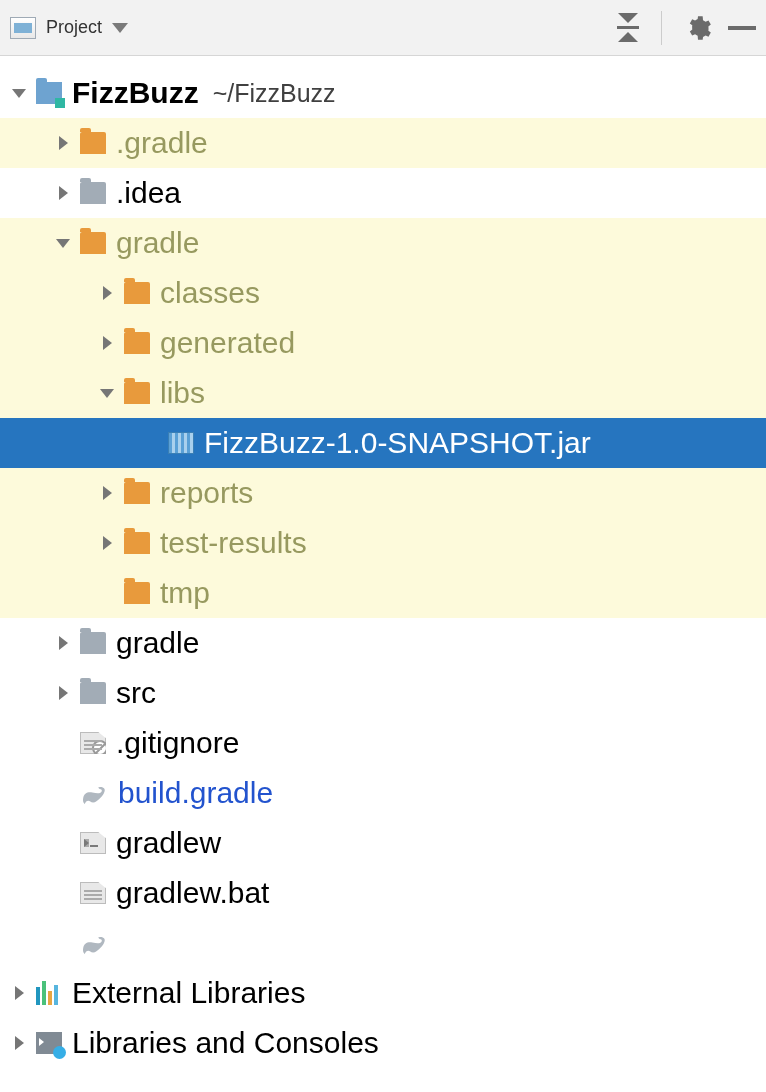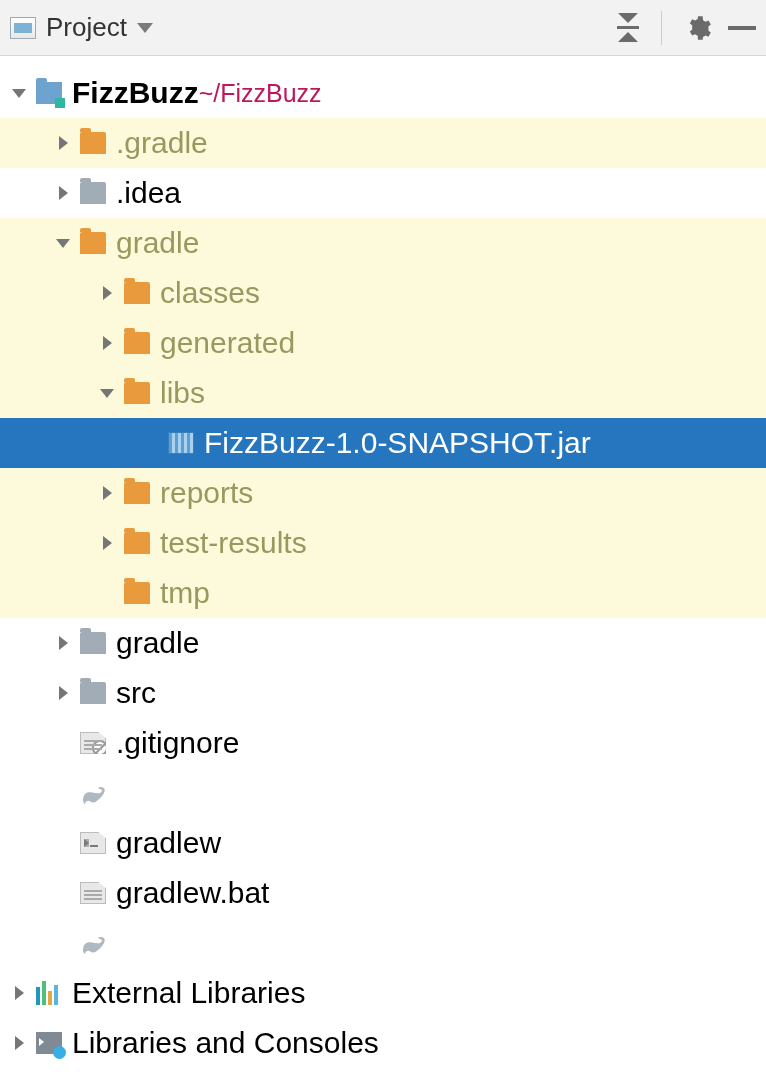--- a/index.html
+++ b/index.html
@@ -15,21 +15,21 @@
 .header {
   height: 56px;
   background: #f2f2f2;
   border-bottom: 1px solid #d6d6d6;
   display: flex;
   align-items: center;
   padding: 0 10px;
 }
 .header-left { display: flex; align-items: center; gap: 10px; }
 .header-right { margin-left: auto; display: flex; align-items: center; gap: 16px; }
-.header-title { font-size: 26px; color: #333; }
+.header-title { font-size: 18px; color: #333; }
 .divider-v { width: 1px; height: 34px; background: #ccc; margin: 0 6px; }
 
 .project-icon {
   width: 26px; height: 22px;
   background: linear-gradient(#fff,#e8e8e8);
   border: 1px solid #9faab5;
   position: relative;
 }
 .project-icon::after {
   content: "";
@@ -106,21 +106,21 @@
 .lib-icon .b4 { height:20px;background:#57b5de; }
 
 .scratch-icon { background:#808a94;position:relative; }
 .scratch-icon::before { content:"";position:absolute;left:3px;top:6px;width:0;height:0;border-top:4px solid transparent;border-bottom:4px solid transparent;border-left:5px solid #fff; }
 .scratch-icon::after { content:"";position:absolute;right:-4px;bottom:-5px;width:13px;height:13px;border-radius:50%;background:#36aee6; }
 
 .label { font-size:30px; }
 .label.dim { color:#97995f; }
 .label.blue { color:#2253ce; }
 .label.bold { font-weight:600; }
-.path-text { color:#be185d; font-size:25px; }
+.path-text { color:#404040; font-size:25px; margin-left:14px; }
 
 .indent { display:inline-block; }
 </style>
 </head>
 <body>
 
 <div class="header">
   <div class="header-left">
     <span class="project-icon"></span>
     <span class="header-title">Project</span>
@@ -268,20 +268,21 @@
   </div>
 
   <div class="row">
     <span class="indent" style="width:44px"></span>
     <span class="spacer-chev"></span>
     <span class="icon gradle-icon">
       <svg viewBox="0 0 32 24">
           <path fill="#b0b8c0" d="M28 4c-3-3-7-1-7-1s1 2 3 2c1 0 2 1 1 3-2 3-6 2-11 1C8 8 4 10 3 16c-1 5 2 7 2 7s1-4 4-4c2 0 3 2 6 2s4-2 7-4c4-3 9-10 6-13z"></path>
         </svg>
     </span>
+    <span class="label blue">build.gradle</span>
   </div>
 
   <div class="row">
     <span class="indent" style="width:44px"></span>
     <span class="spacer-chev"></span>
     <span class="icon file-icon sh">
         <span class="ul"></span>
       </span>
     <span class="label">gradlew</span>
   </div>

